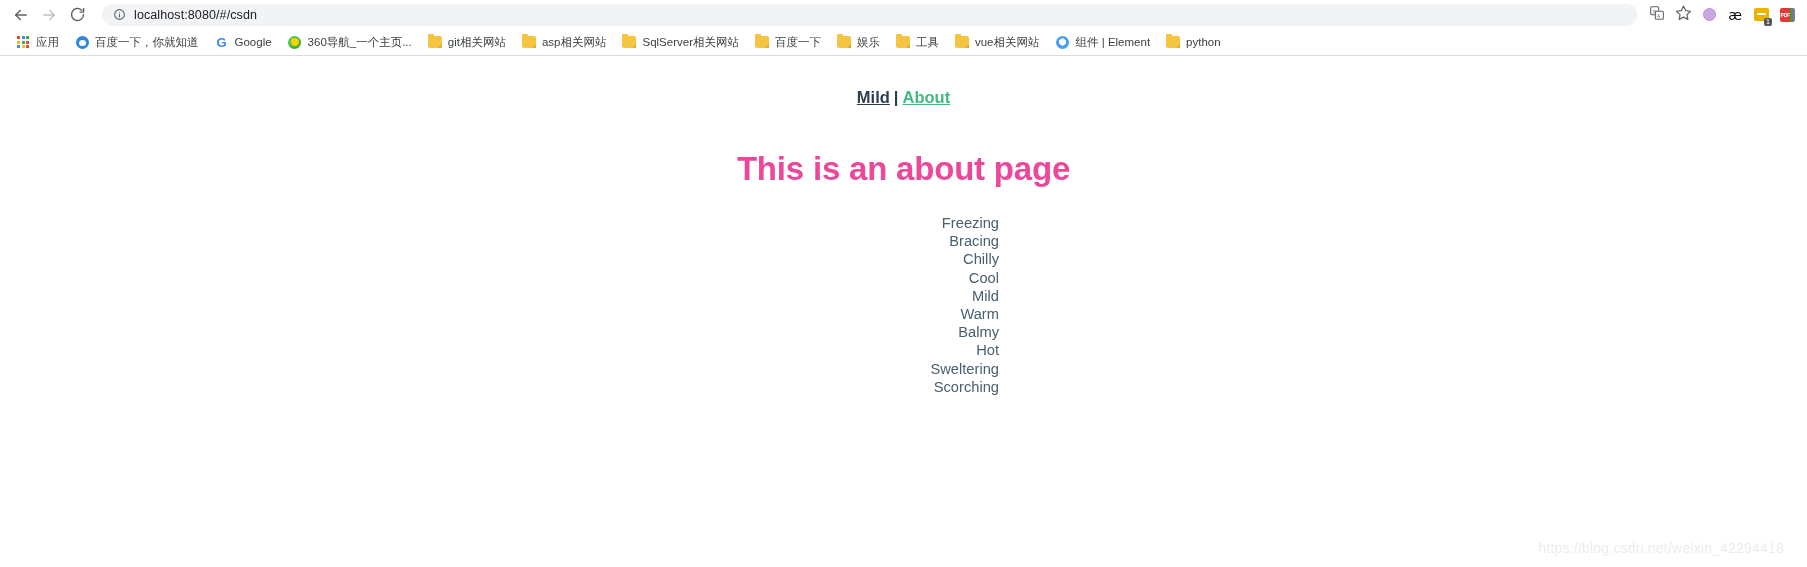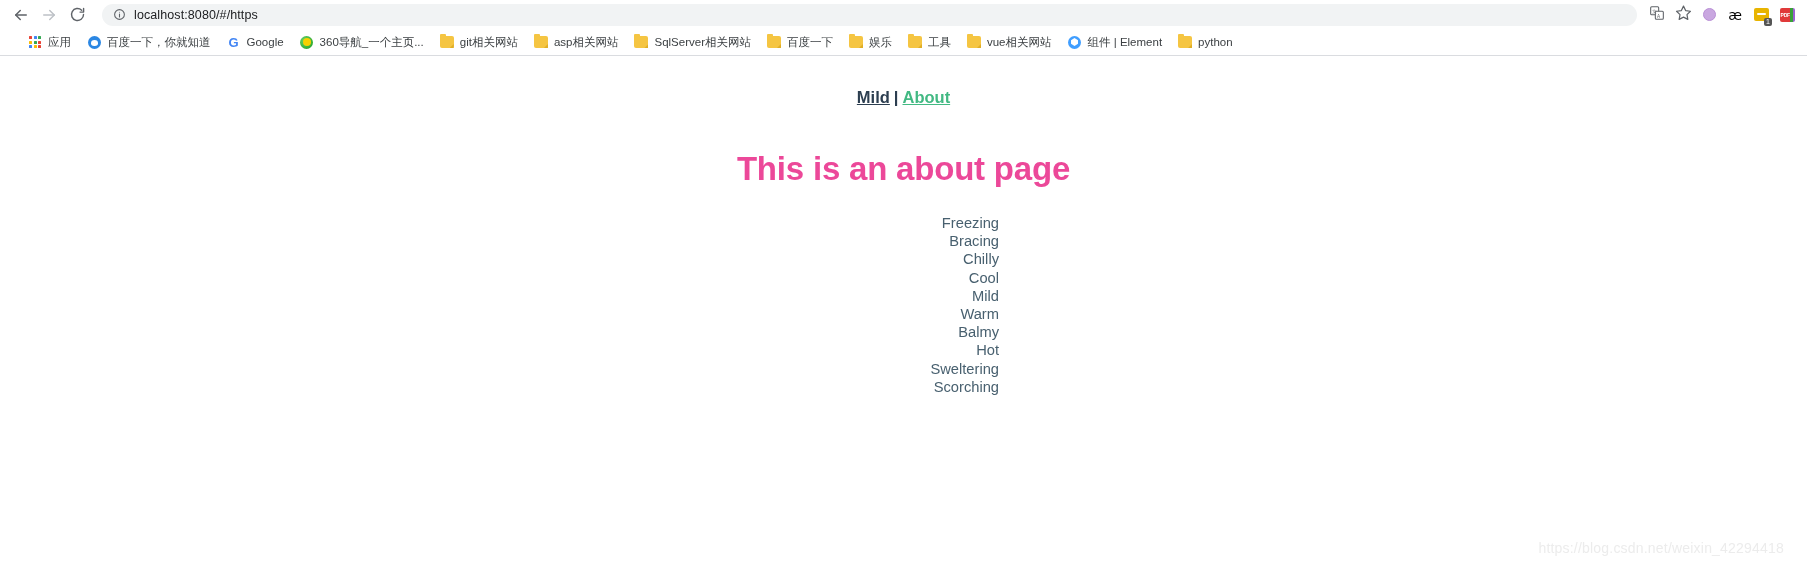--- a/index.html
+++ b/index.html
@@ -141,21 +141,21 @@
     font-family: "Liberation Sans", sans-serif;
     font-weight: bold;
     letter-spacing: -0.2px;
   }
 
   
   .bookmarks-row {
     height: 26px;
     display: flex;
     align-items: center;
-    padding: 0 20px;
+    padding: 0 8px;
     background: #ffffff;
     gap: 0;
     overflow: hidden;
   }
   .bm {
     display: flex;
     align-items: center;
     height: 22px;
     padding: 0 8px;
     border-radius: 4px;
@@ -373,21 +373,21 @@
     </div>
 
     <div class="omnibox">
       <span class="site-info">
         <svg width="13" height="13" viewBox="0 0 24 24" fill="none" stroke="#5f6368" stroke-width="2">
           <circle cx="12" cy="12" r="9"></circle>
           <line x1="12" y1="11" x2="12" y2="16.5" stroke-linecap="round"></line>
           <circle cx="12" cy="7.8" r="0.9" fill="#5f6368" stroke="none"></circle>
         </svg>
       </span>
-      <span class="url-text" title="localhost:8080/#/about">localhost:8080/#/https</span>
+      <span class="url-text" title="localhost:8080/#/about">localhost:8080/#/csdn</span>
     </div>
 
     <div class="toolbar-actions">
 
       <div class="tb-icon">
         <span>
           <svg width="16" height="16" viewBox="0 0 24 24" fill="none" stroke="#5f6368" stroke-width="1.6">
             <rect x="2.5" y="2.5" width="12" height="12" rx="1.5"></rect>
             <rect x="9.5" y="9.5" width="12" height="12" rx="1.5" fill="#fff"></rect>
             <text x="4.5" y="11.5" font-size="7" fill="#5f6368" stroke="none" font-family="sans-serif">文</text>

